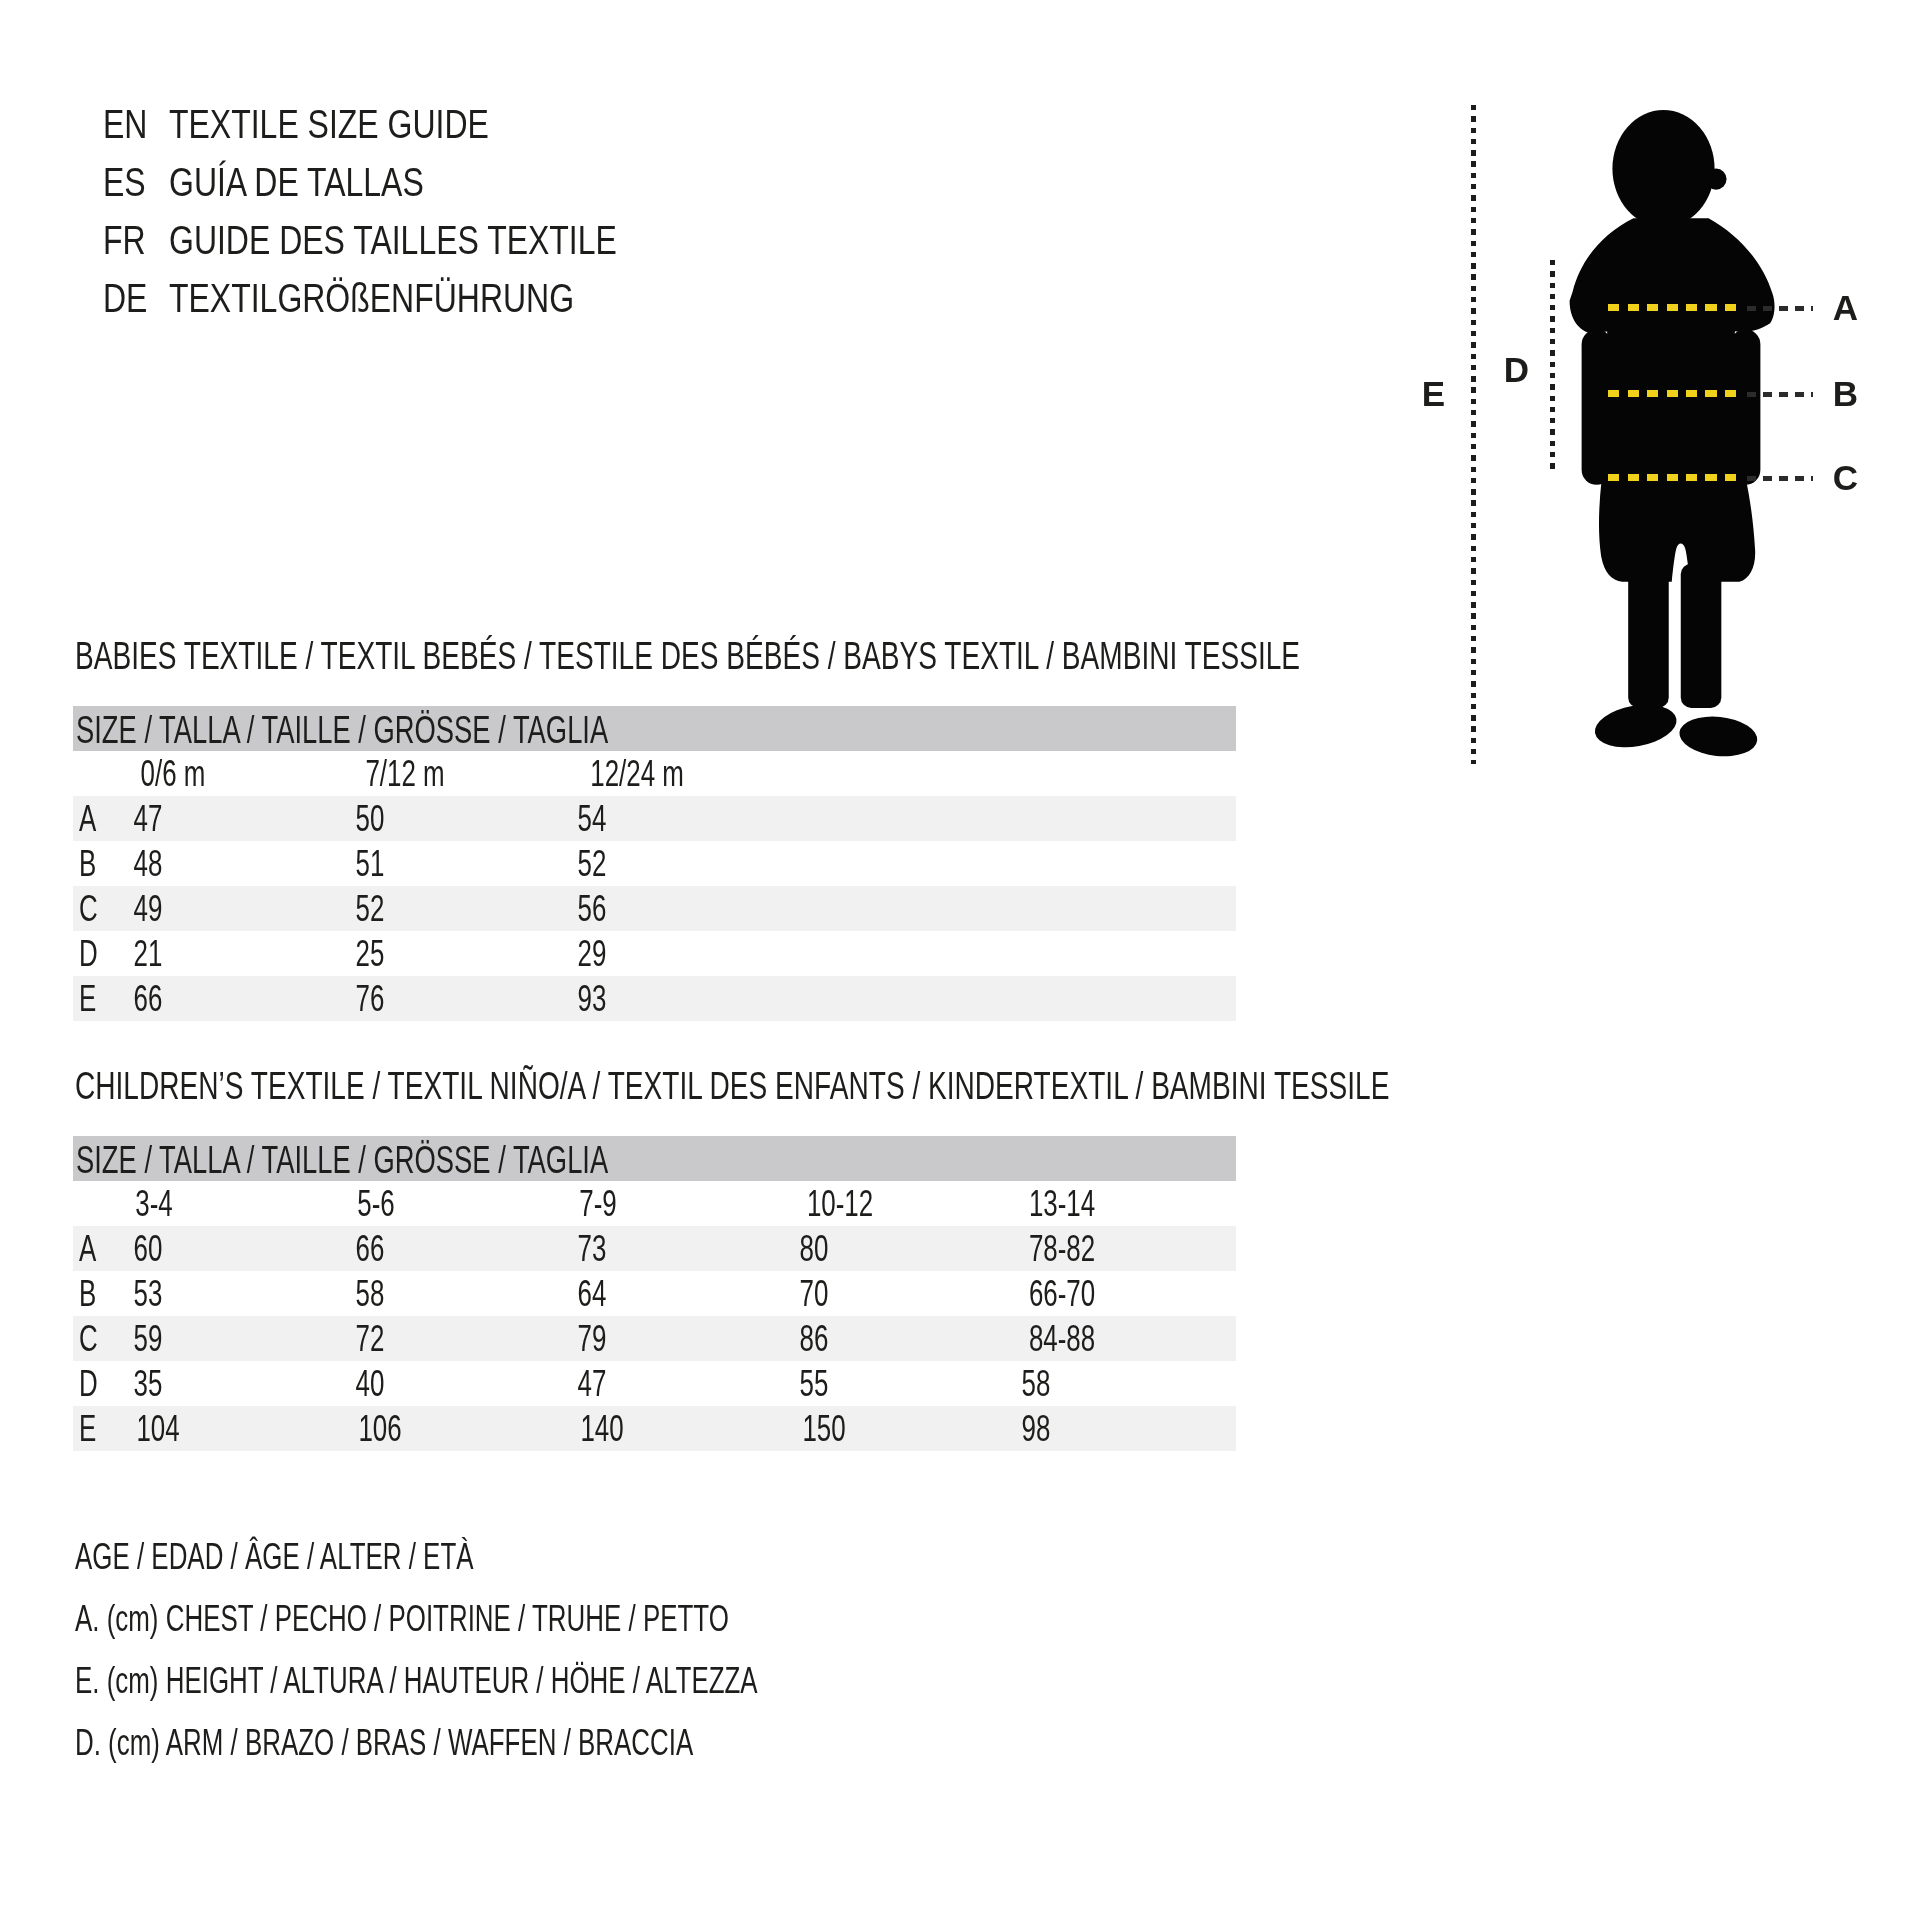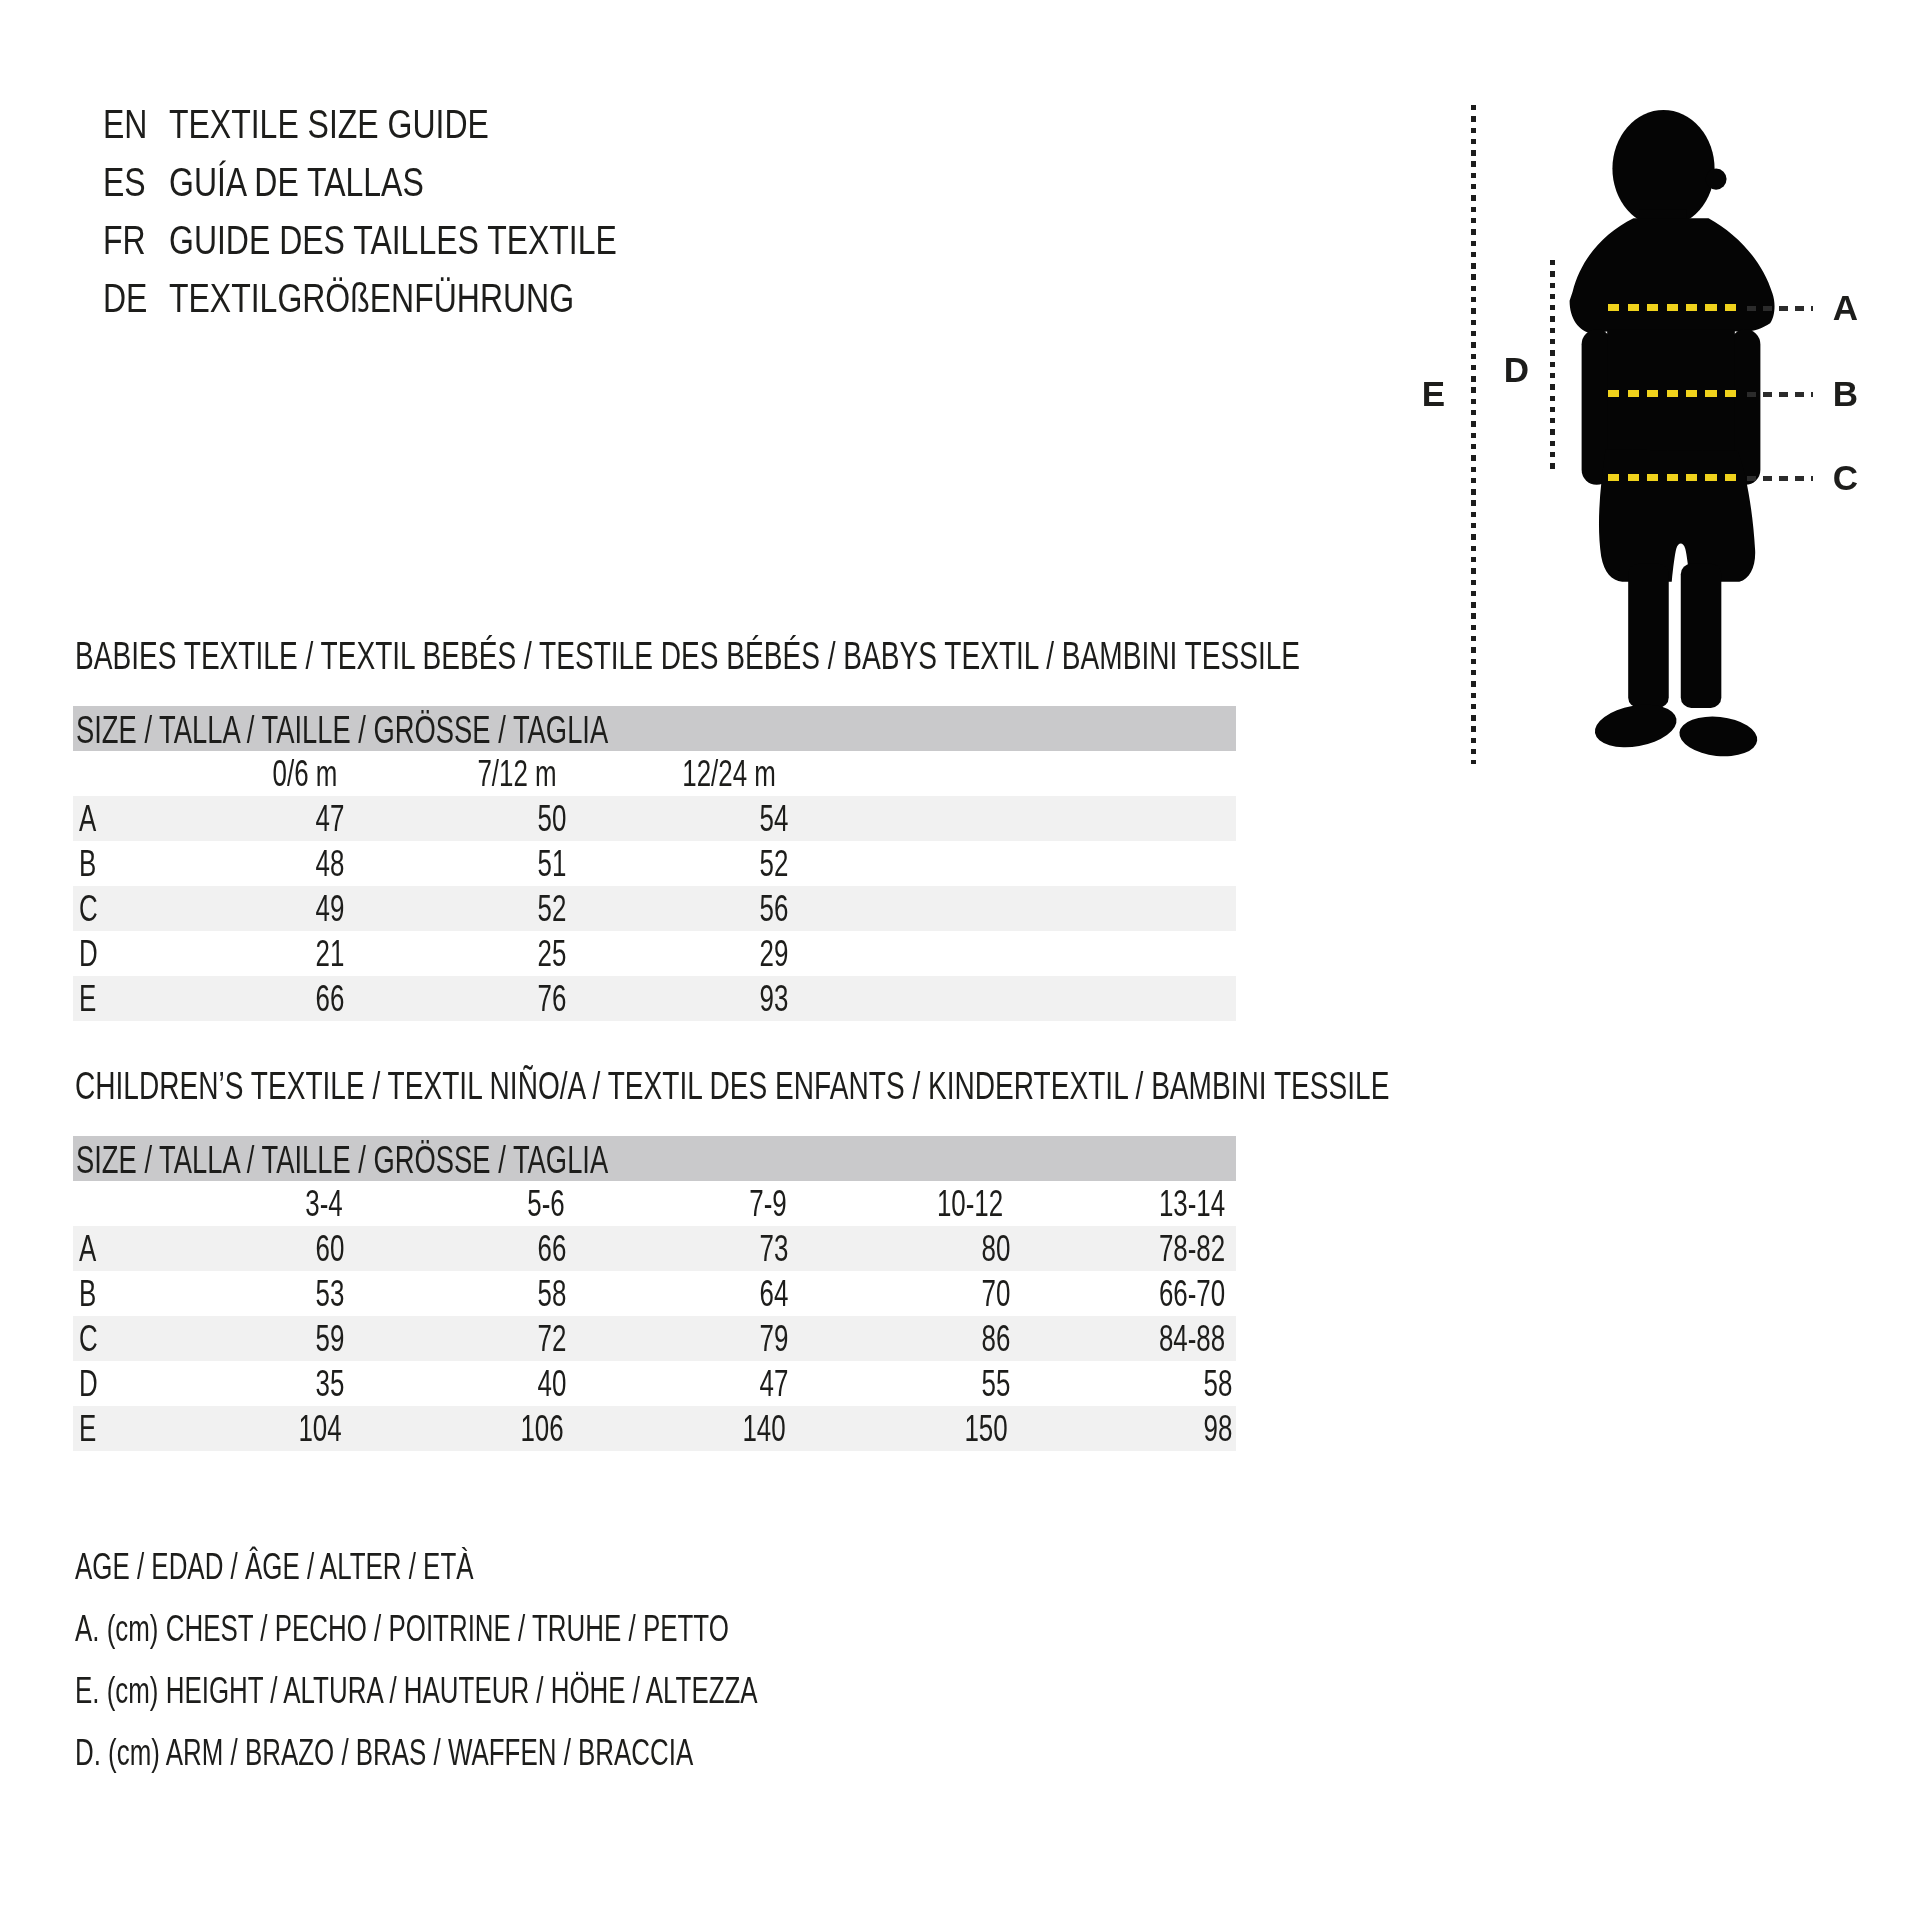--- a/index.html
+++ b/index.html
@@ -40,27 +40,27 @@
   .table-block{position:absolute;left:73px;width:1163px;}
   .t-title{position:absolute;left:2.3px;top:0;font-size:39px;line-height:41px;text-align:right;}
   .size-bar{position:absolute;left:0;top:71px;width:1163px;height:49px;
     background:var(--bar);display:flex;align-items:center;}
   .size-bar span{font-size:38px;margin-left:3px;}
   .t-grid{position:absolute;left:0;top:116px;width:1163px;}
   .t-row{display:flex;align-items:center;height:45px;font-size:36px;}
   .t-row.h{background:#fff;}
   .t-row.stripe{background:var(--stripe);}
   .t-label{width:55px;flex:0 0 55px;padding-left:6px;box-sizing:border-box;}
-  .t-cell{width:222px;flex:0 0 222px;text-align:right;}
+  .t-cell{width:222px;flex:0 0 222px;text-align:left;}
   #table-babies{top:635px;}
   #table-children{top:1065px;}
 
   
   #legend-block{position:absolute;left:75px;top:1526px;}
-  .legend-row{display:flex;align-items:flex-end;height:62px;font-size:36px;}
+  .legend-row{display:flex;align-items:center;height:62px;font-size:36px;}
 </style>
 </head>
 <body>
 
 <div id="lang-block">
     <div class="lang-row">
       <span class="lang-code"><span class="cxh">EN</span></span>
       <span class="cxh">TEXTILE SIZE GUIDE</span>
     </div>
     <div class="lang-row">

